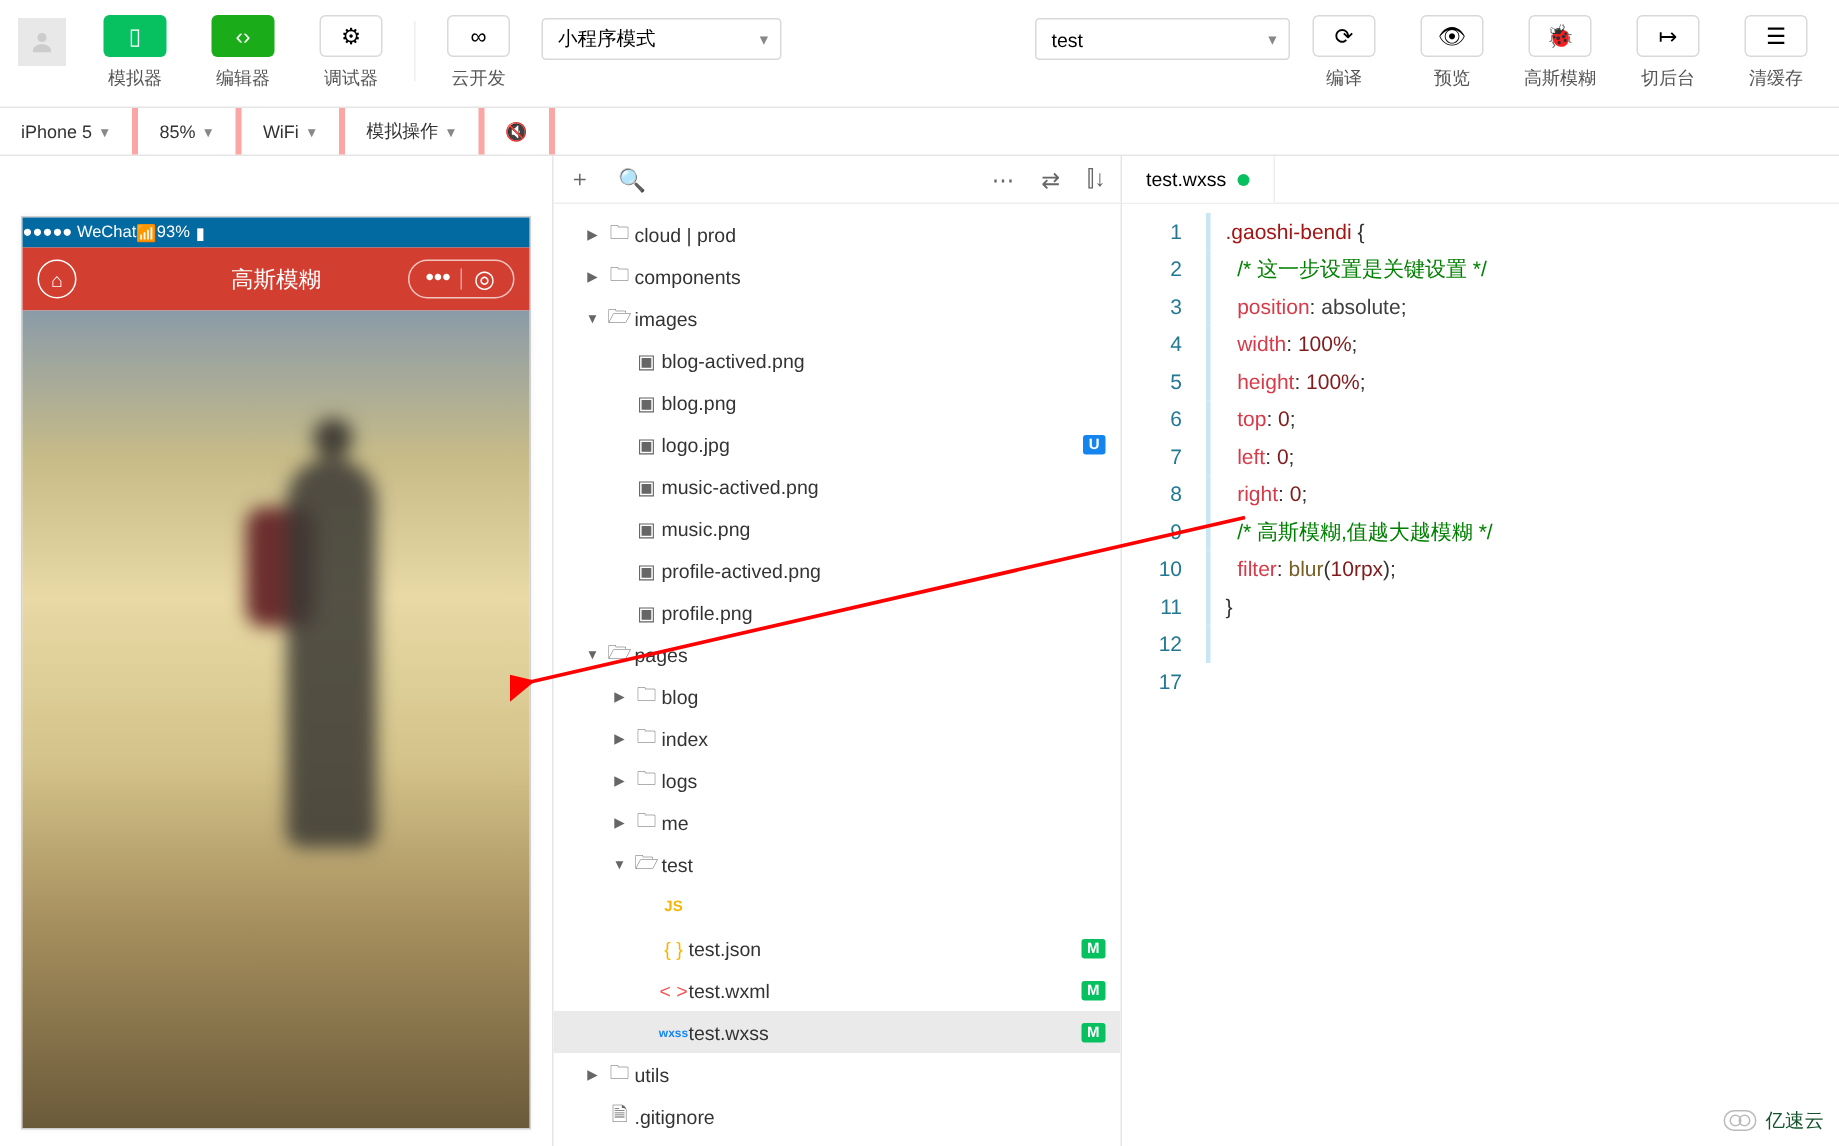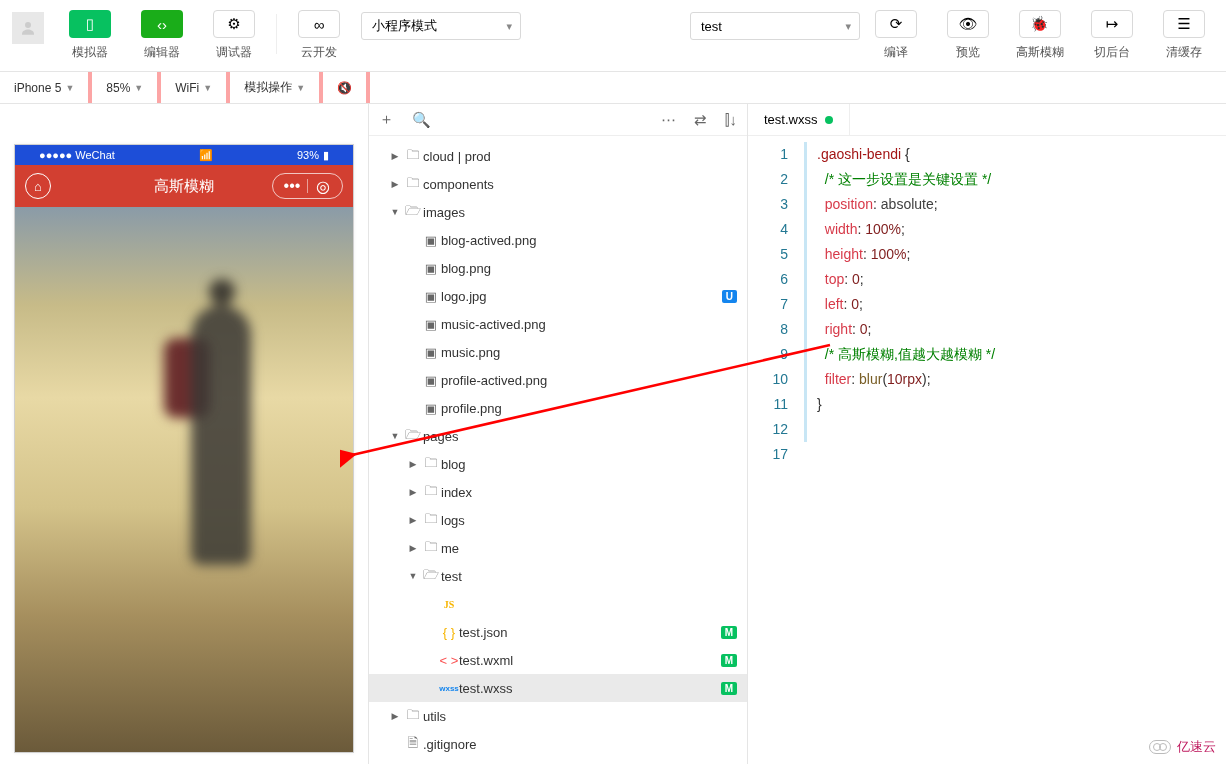--- a/index.html
+++ b/index.html
@@ -22,21 +22,21 @@
 
 
 .sub-toolbar { height: 32px; display: flex; align-items: stretch; border-bottom: 1px solid #e5e5e5; font-size: 12px; }
 .sub-item { display: flex; align-items: center; padding: 0 14px; border-right: 4px solid #fca5a5; cursor: pointer; color: #333; gap:4px;}
 .sub-item .car{font-size:9px;color:#888;}
 
 
 .main { display: flex; height: calc(764px - 72px - 32px); }
 .simulator-col { width: 368px; display: flex; justify-content: center; align-items: flex-start; padding-top: 40px; }
 .phone-frame { width: 340px; border: 1px solid #d0d0d0; background: #fff; box-shadow: 0 0 4px rgba(0,0,0,0.06); }
-.phone-status { height: 20px; background: #1d4ed8; color: #fff; display: flex; align-items: center; font-size: 11px; padding: 0 24px; justify-content: space-between; }
+.phone-status { height: 20px; background: #0369a1; color: #fff; display: flex; align-items: center; font-size: 11px; padding: 0 0; }
 .phone-nav { height: 42px; background: #d23f31; color: #fff; display: flex; align-items: center; padding: 0 10px; position:relative;}
 .phone-nav .title-c{position:absolute;left:0;right:0;text-align:center;font-size:15px;}
 .phone-nav .home-ic{width:26px;height:26px;border:1.5px solid #fff;border-radius:50%;display:flex;align-items:center;justify-content:center;font-size:13px;}
 .phone-nav .capsule{position:absolute;right:10px;display:flex;align-items:center;gap:0;border:1px solid rgba(255,255,255,0.7);border-radius:14px;height:26px;padding:0 10px;}
 .phone-nav .capsule span{width:18px;text-align:center;}
 .phone-nav .capsule .dv{width:1px;height:14px;background:rgba(255,255,255,0.5);margin:0 6px;}
 .phone-body{height:545px;position:relative;overflow:hidden;background:linear-gradient(180deg,#8a9ba8 0%,#c7bb88 18%,#e8d9a5 35%,#d4c38a 55%,#a68f5e 75%,#6b5a3a 100%);}
 .phone-body .blurimg{position:absolute;inset:0;filter:blur(6px);}
 .person-silhouette{position:absolute;left:52%;top:18%;width:60px;height:260px;background:#3a3834;border-radius:30px 30px 10px 10px;opacity:0.85;}
 .person-silhouette::before{content:"";position:absolute;top:-26px;left:18px;width:26px;height:26px;background:#2b2926;border-radius:50%;}
@@ -49,21 +49,21 @@
 .tree-toolbar .ic{cursor:pointer;font-size:15px;}
 .tree-body{flex:1;overflow:auto;padding:6px 0;font-size:13px;}
 .tree-row{height:28px;display:flex;align-items:center;padding-right:10px;cursor:pointer;}
 .tree-row.selected{background:#eaeaea;}
 .tree-row .indent{display:inline-block;}
 .tree-row .caret{width:16px;text-align:center;color:#666;font-size:9px;}
 .tree-row .ficon{width:20px;text-align:center;color:#666;font-size:13px;}
 .tree-row .fname{flex:1;color:#333;}
 .tree-row .badge{background:#07c160;color:#fff;font-size:10px;font-weight:bold;border-radius:2px;padding:1px 4px;}
 .tree-row .badge.blue{background:#1485ee;}
-.ficon.js{color:#f7b500;font-weight:bold;font-size:10px;font-family:Liberation Serif, serif;}
+.ficon.js{color:#f7b500;font-weight:bold;font-size:10px;}
 .ficon.json{color:#f7b500;}
 .ficon.wxml{color:#fa5151;}
 .ficon.wxss{color:#1485ee;font-weight:bold;font-size:8px;}
 
 
 .editor-col{flex:1;display:flex;flex-direction:column;}
 .editor-tabs{height:32px;display:flex;border-bottom:1px solid #eee;}
 .editor-tab{padding:0 16px;display:flex;align-items:center;gap:8px;border-right:1px solid #eee;font-size:13px;background:#fafafa;cursor:pointer;}
 .editor-tab.active{background:#fff;}
 .editor-tab .dot{width:8px;height:8px;border-radius:50%;background:#07c160;}
@@ -77,21 +77,21 @@
 .tok-prop{color:#d73a49;}
 .tok-val{color:#404040;}
 .tok-num{color:#7f1d1d;}
 .tok-punc{color:#333;}
 .tok-func{color:#795e26;}
 
 
 .arrow-svg{position:absolute;pointer-events:none;z-index:50;}
 
 
-.watermark{position:absolute;right:10px;bottom:8px;color:#be185d;font-size:13px;display:flex;align-items:center;gap:6px;}
+.watermark{position:absolute;right:10px;bottom:8px;color:#14532d;font-size:13px;display:flex;align-items:center;gap:6px;}
 .watermark .wm-ic{width:22px;height:14px;border:1.5px solid #bbb;border-radius:10px;position:relative;}
 .watermark .wm-ic::before,.watermark .wm-ic::after{content:"";position:absolute;width:6px;height:6px;border:1.2px solid #bbb;border-radius:50%;top:2px;}
 .watermark .wm-ic::before{left:3px;}
 .watermark .wm-ic::after{right:3px;}
 </style>
 </head>
 <body>
 
 <div class="top-toolbar">
   <div class="avatar">

